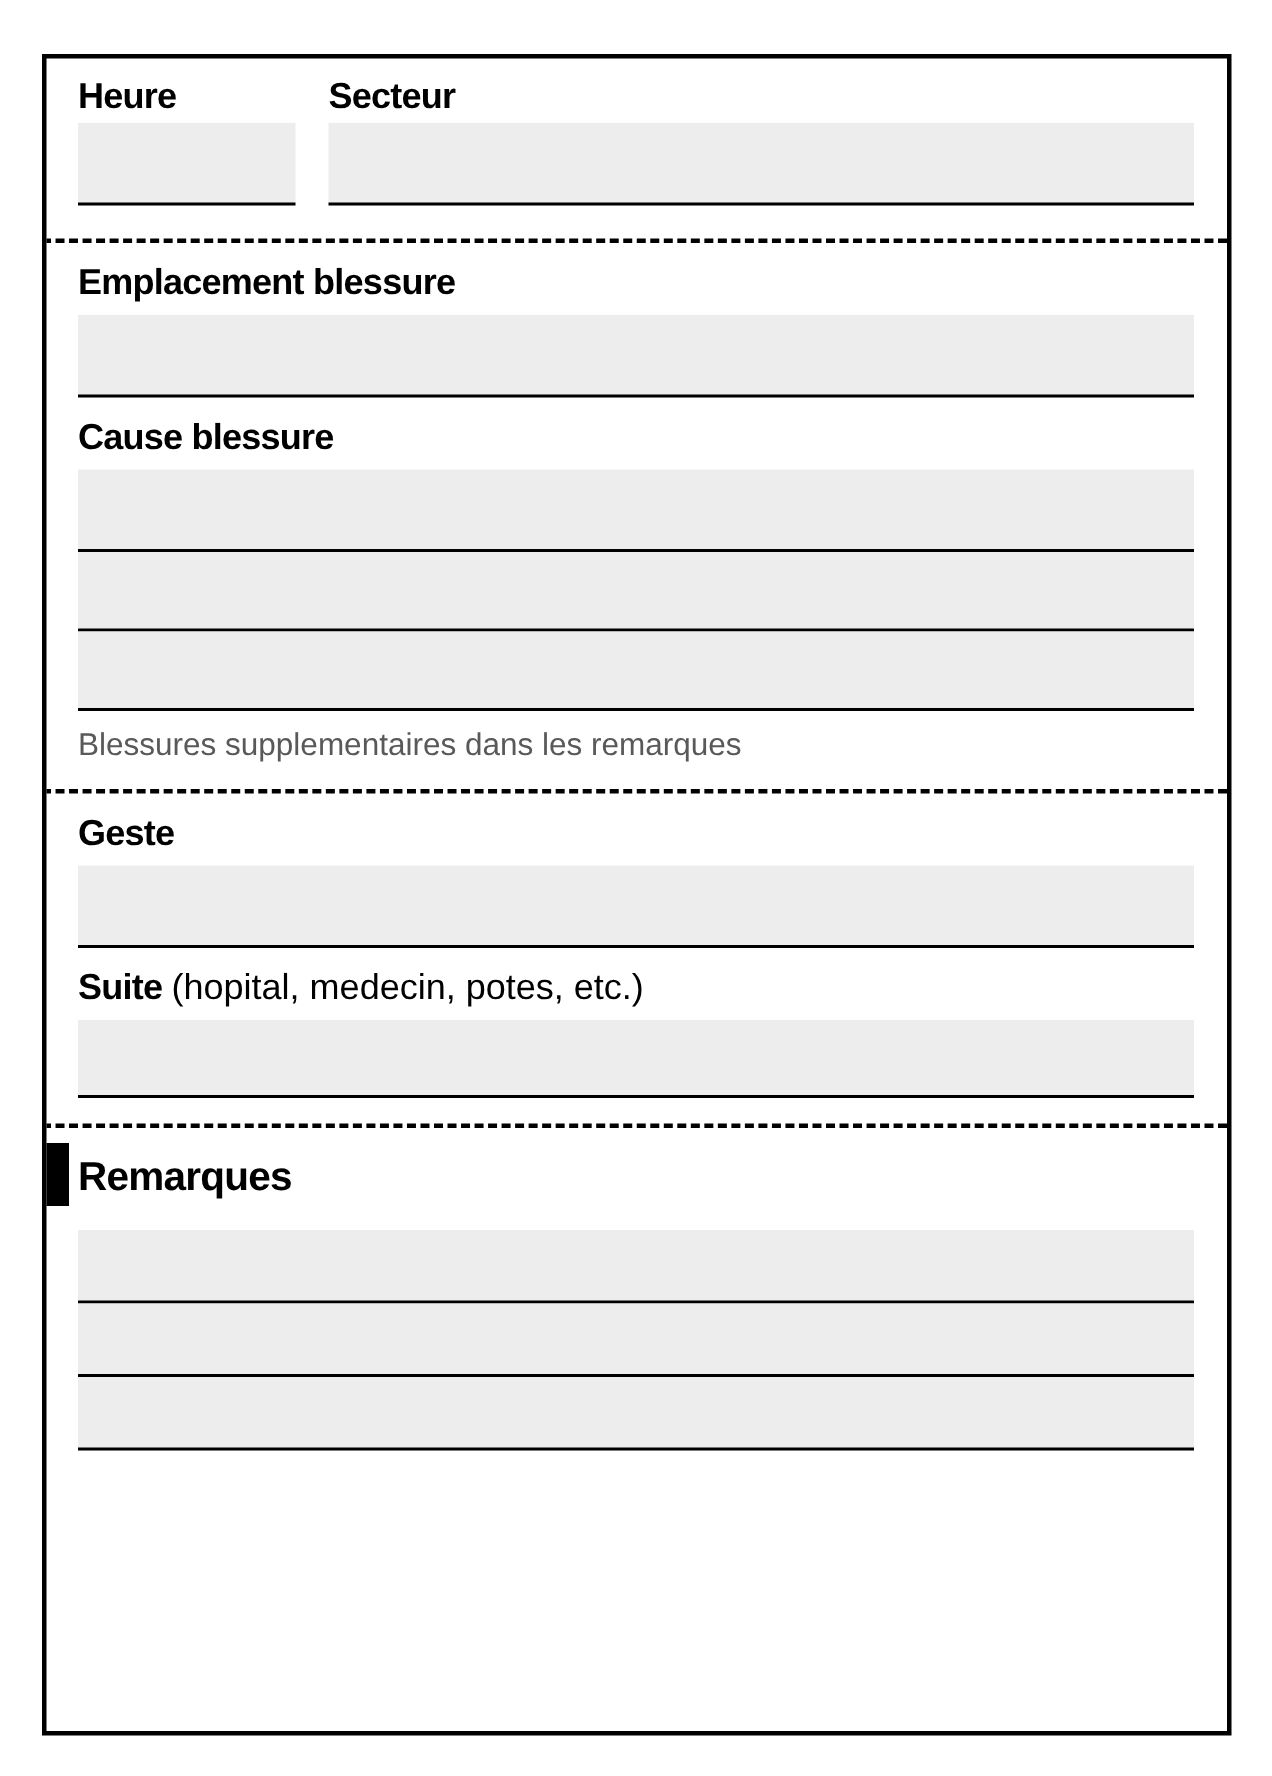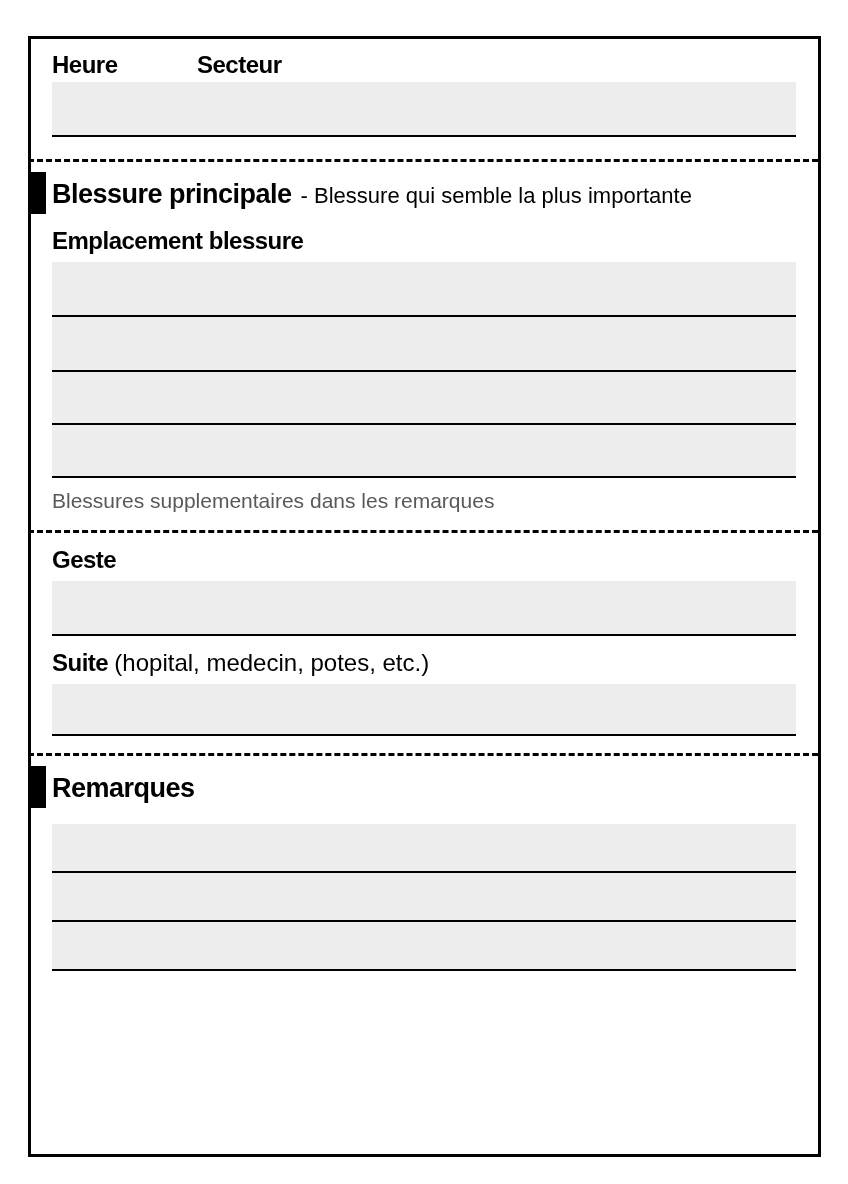--- a/index.html
+++ b/index.html
@@ -25,21 +25,21 @@
     width: 793px;
     height: 1121px;
     border: 3px solid var(--line);
     padding: 0 22px 0 21px;
     overflow: hidden;
     background: var(--page-bg);
   }
 
   
   .top-section { padding-top: 13px; padding-bottom: 22px; }
-  .top-grid { display: flex; }
+  .top-grid { display: flex; gap: 22px; }
   .field-heure { width: 145px; flex: 0 0 145px; }
   .field-secteur { flex: 1; }
   .field-label-sm {
     font-size: 24px;
     font-weight: bold;
     line-height: 26px;
     margin-bottom: 4px;
     letter-spacing: -0.5px;
   }
   .input-line {
@@ -125,29 +125,25 @@
         <div class="field-secteur">
           <div class="field-label-sm">Secteur</div>
           <div class="input-line"></div>
         </div>
       </div>
     </div>
 
     <div class="dashed-divider"></div>
 
     <div class="section">
-      <div class="section-header">
-        <span class="tab-marker"></span>
-        <span class="section-title">Blessure principale</span>
-        <span class="section-subtitle">- Blessure qui semble la plus importante</span>
-      </div>
 
       <div class="field-label">Emplacement blessure</div>
       <div class="input-line"></div>
 
+      <div class="field-label">Cause blessure</div>
       <div class="input-line"></div>
 
       <div class="stacked">
         <div class="input-line"></div>
         <div class="input-line"></div>
       </div>
 
       <div class="note">Blessures supplementaires dans les remarques</div>
     </div>
 

